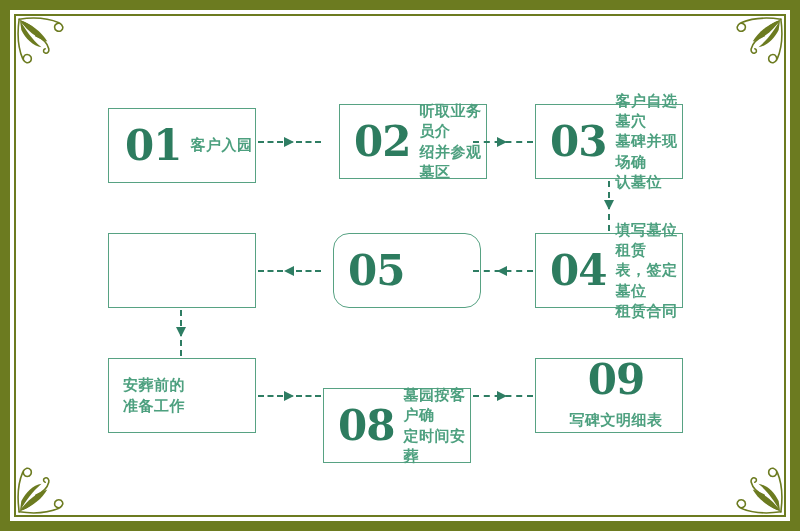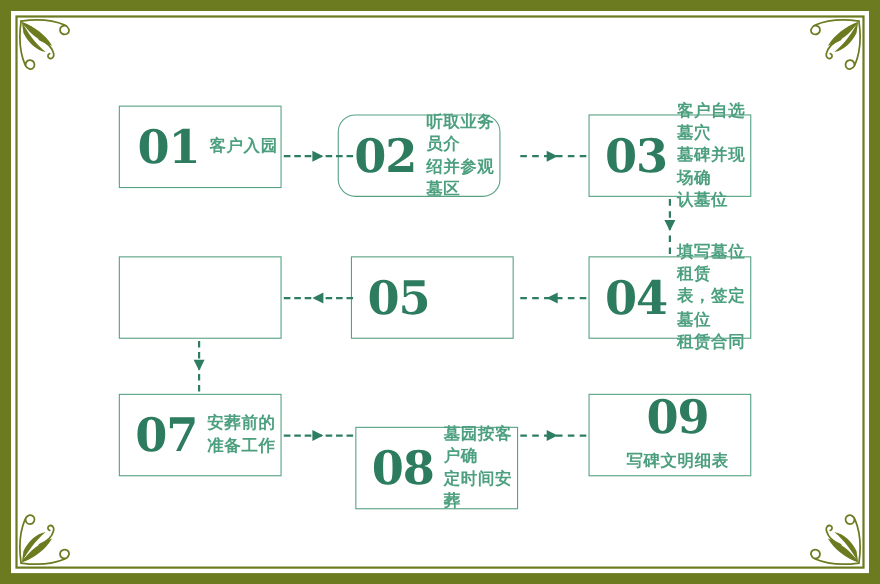--- a/index.html
+++ b/index.html
@@ -23,22 +23,22 @@
     display:flex;align-items:center;padding-left:14px;gap:9px;
   }
   .step .num{
     font-family:"DejaVu Serif",serif;font-weight:700;font-size:42px;
     line-height:1;color:#2d7c5f;letter-spacing:-1px;flex:0 0 auto;
   }
   .step .label{
     font-size:15px;font-weight:700;line-height:1.35;color:#4da07f;
     white-space:pre-line;letter-spacing:0.5px;
   }
-  .b1{left:108px;top:96px;padding-left:16px;} .b2{left:307px;top:104px;border-radius:16px;} .b3{left:535px;top:104px;}
-  .b4{left:535px;top:233px;} .b5{left:319px;top:233px;} .b6{left:108px;top:233px;}
+  .b1{left:108px;top:108px;padding-left:16px;} .b2{left:339px;top:104px;} .b3{left:535px;top:104px;}
+  .b4{left:535px;top:233px;} .b5{left:333px;top:233px;border-radius:16px;} .b6{left:108px;top:233px;}
   .b7{left:108px;top:358px;} .b8{left:323px;top:358px;margin-top:30px;} .b9{left:535px;top:358px;flex-direction:column;}
   
   .harrow{position:absolute;height:12px;}
   .harrow .dash{position:absolute;left:0;right:0;top:5px;border-top:2px dashed #2e7d63;}
   .harrow .tri{position:absolute;top:1px;left:50%;margin-left:-6px;width:0;height:0;
     border-top:5px solid transparent;border-bottom:5px solid transparent;}
   .harrow.right .tri{border-left:10px solid #2e7d63;}
   .harrow.left  .tri{border-right:10px solid #2e7d63;}
   .varrow{position:absolute;width:12px;}
   .varrow .dash{position:absolute;top:0;bottom:0;left:5px;border-left:2px dashed #2e7d63;}
@@ -121,21 +121,20 @@
   <span class="label">填写墓位租赁
 表，签定墓位
 租赁合同</span>
 </div>
 <div class="step b5">
   <span class="num">05</span>
 </div>
 <div class="step b6">
 </div>
 <div class="step b7">
-  <span class="num">07</span>
   <span class="label">安葬前的
 准备工作</span>
 </div>
 <div class="step b8">
   <span class="num">08</span>
   <span class="label">墓园按客户确
 定时间安葬</span>
 </div>
 <div class="step b9">
   <span class="num">09</span>

